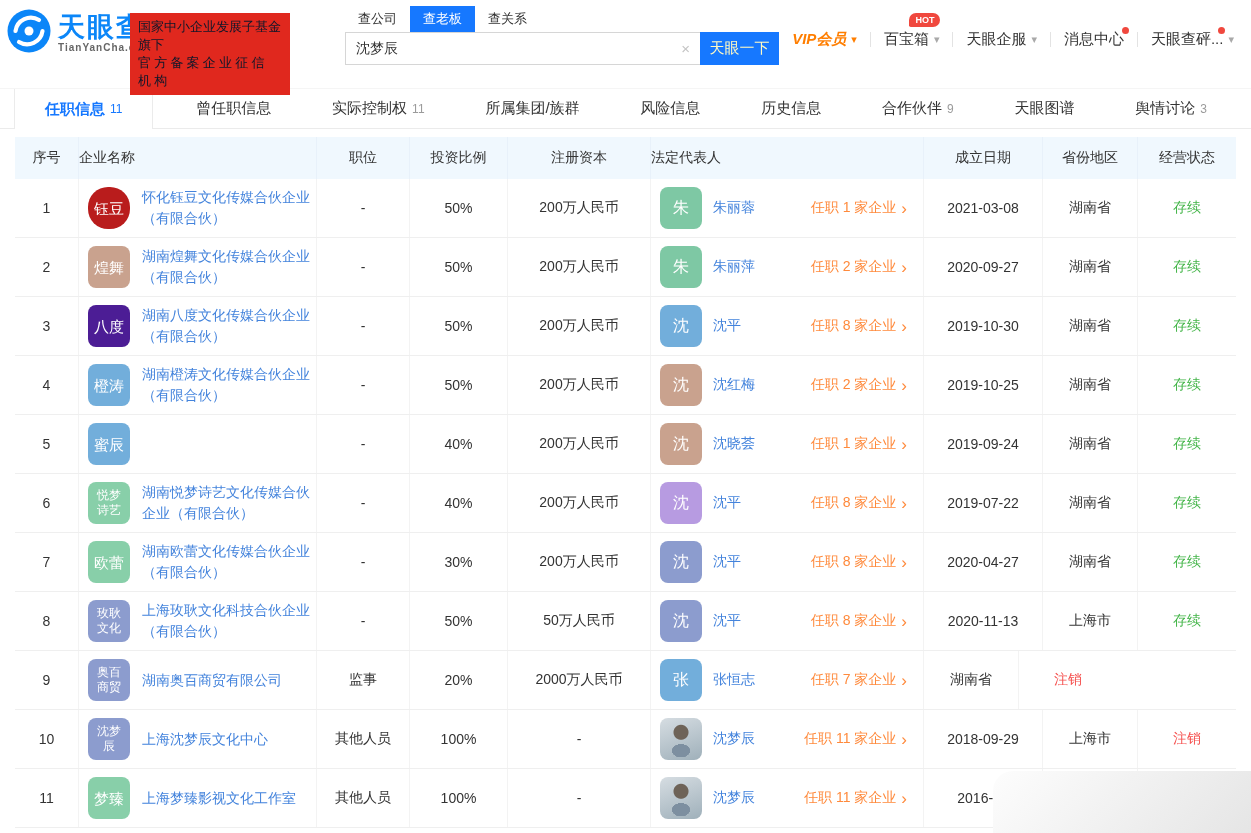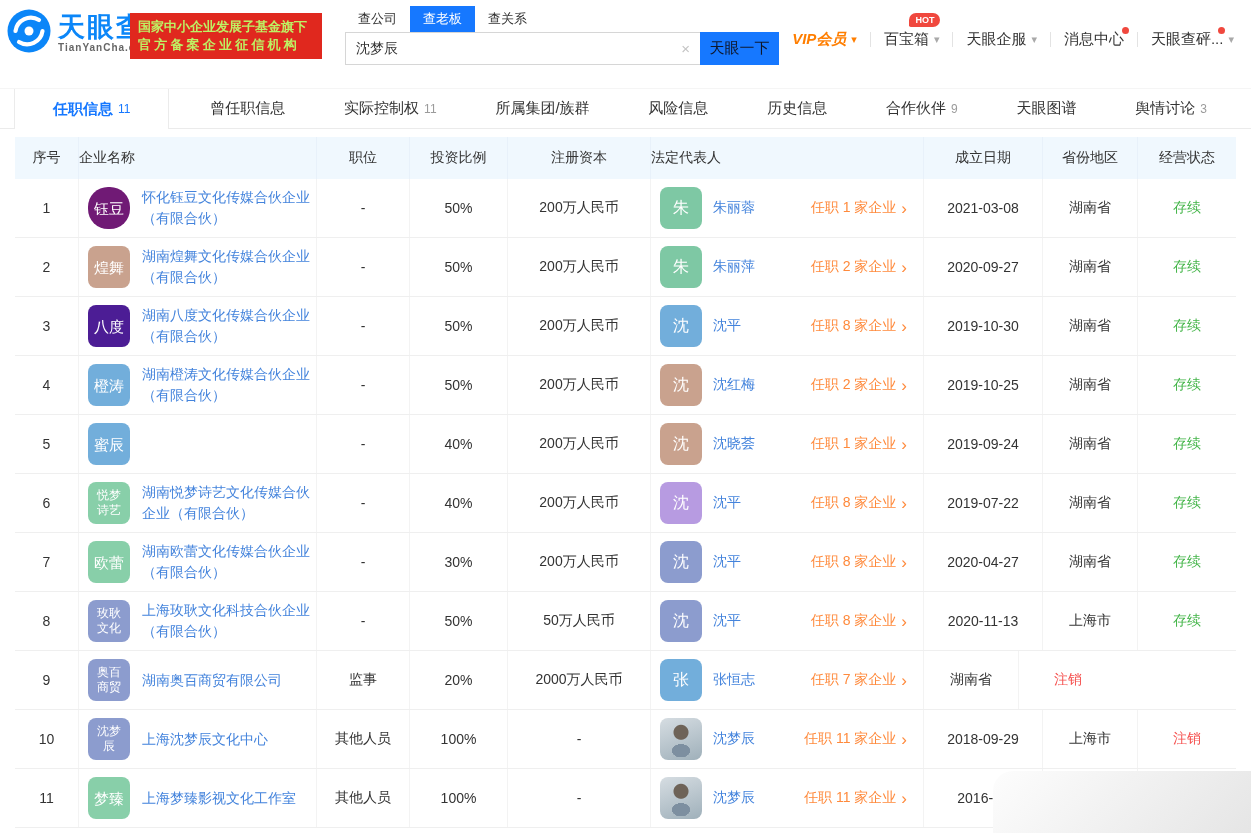--- a/index.html
+++ b/index.html
@@ -10,39 +10,39 @@
   }
   a { text-decoration: none; cursor: pointer; }
 
   
   .header { position: relative; height: 88px; }
   .logo { position: absolute; left: 6px; top: 8px; display: flex; align-items: center; cursor: pointer; }
   .logo-txt { margin-left: 6px; }
   .logo-title { font-size: 27px; font-weight: bold; color: #0b86f8; letter-spacing: 2px; line-height: 30px; }
   .logo-sub { font-size: 10px; color: #666; font-weight: bold; letter-spacing: 1px; }
   .gov-badge {
-    position: absolute; left: 130px; top: 13px; width: 192px; background: #e0281e; color: #bef264;
-    font-size: 13px; font-weight: bold; padding: 5px 8px; line-height: 18px;
+    position: absolute; left: 130px; top: 13px; width: 160px; background: #e0281e; color: #0f172a;
+    font-size: 13px; font-weight: normal; padding: 5px 8px; line-height: 18px;
   }
   .gov-badge .l2 { letter-spacing: 3.2px; }
 
   .search { position: absolute; left: 345px; top: 6px; }
   .search-tabs { display: flex; font-size: 13px; }
   .search-tab { padding: 4px 13px; color: #333; cursor: pointer; }
   .search-tab.active { background: #1678ff; color: #fff; }
   .search-row { display: flex; }
   .input-wrap { position: relative; }
   .search-input {
     width: 355px; height: 33px; border: 1px solid #d6d6d6; border-right: none;
     padding: 0 30px 0 10px; font-size: 14px; color: #333; outline: none;
     font-family: inherit;
   }
   .clear-ic { position: absolute; right: 10px; top: 8px; color: #c4c4c4; font-size: 15px; cursor: pointer; }
   .search-btn {
-    width: 79px; height: 33px; background: #1678ff; color: #0f172a; border: none;
+    width: 79px; height: 33px; background: #1678ff; color: #fef9c3; border: none;
     font-size: 15px; cursor: pointer; font-family: inherit;
   }
 
   .nav { position: absolute; right: 4px; top: 30px; display: flex; align-items: center; font-size: 15px; }
   .nav-item { position: relative; padding: 0 13px; color: #333; display: flex; align-items: center; }
   .nav-item.vip { color: #ff7e00; font-weight: bold; font-style: italic; }
   .caret { font-size: 11px; color: #a9a9a9; margin-left: 5px; font-style: normal; }
   .caret.caret-orange { color: #ff7e00; }
   .nav-divider { width: 1px; height: 15px; background: #e3e3e3; }
   .hot-badge {
@@ -53,21 +53,21 @@
   .nav-item.last .red-dot { right: 22px; }
 
   
   .tabs-bar {
     height: 41px; border-bottom: 1px solid #ebebeb; border-top: 1px solid #f5f5f5;
     display: flex; align-items: stretch; justify-content: space-between; padding: 0 26px 0 14px;
   }
   .tab { display: flex; align-items: center; padding: 0 18px; font-size: 15px; color: #333; cursor: pointer; }
   .tab.active {
     color: #1678ff; font-weight: bold; background: #fff;
-    border-left: 1px solid #ebebeb; border-right: 1px solid #ebebeb; margin-bottom: -1px; padding: 0 38px;
+    border-left: 1px solid #ebebeb; border-right: 1px solid #ebebeb; margin-bottom: -1px; padding: 0 30px;
   }
   .tab .count { font-size: 12px; color: #9b9b9b; margin-left: 5px; font-weight: normal; }
   .tab.active .count { color: #1678ff; }
 
   
   .table { margin: 8px 15px 16px; }
   .thead { display: flex; background: #f0f8fe; height: 42px; align-items: center; }
   .th { display: flex; align-items: center; justify-content: center; font-size: 14px; color: #333; height: 100%; border-right: 1px solid #e8f1fa; }
   .th:last-child { border-right: none; }
   .tr { display: flex; align-items: center; height: 59px; border-bottom: 1px solid #efefef; }
@@ -230,21 +230,21 @@
       <div class="th c-date">成立日期</div>
       <div class="th c-region">省份地区</div>
       <div class="th c-status">经营状态</div>
     </div>
   <div class="tbody">
       <div class="tr">
     <div class="td c-no">
           <span>1</span>
         </div>
     <div class="td c-company">
-      <span class="logo-badge" style="background: #701a75; border-radius: 20px;">钰豆</span>
+      <span class="logo-badge" style="background: #b91c1c; border-radius: 20px;">钰豆</span>
       <a class="company-link">怀化钰豆文化传媒合伙企业（有限合伙）</a>
     </div>
     <div class="td c-pos">
           <span>-</span>
         </div>
     <div class="td c-ratio">
           <span>50%</span>
         </div>
     <div class="td c-cap">
           <span>200万人民币</span>

